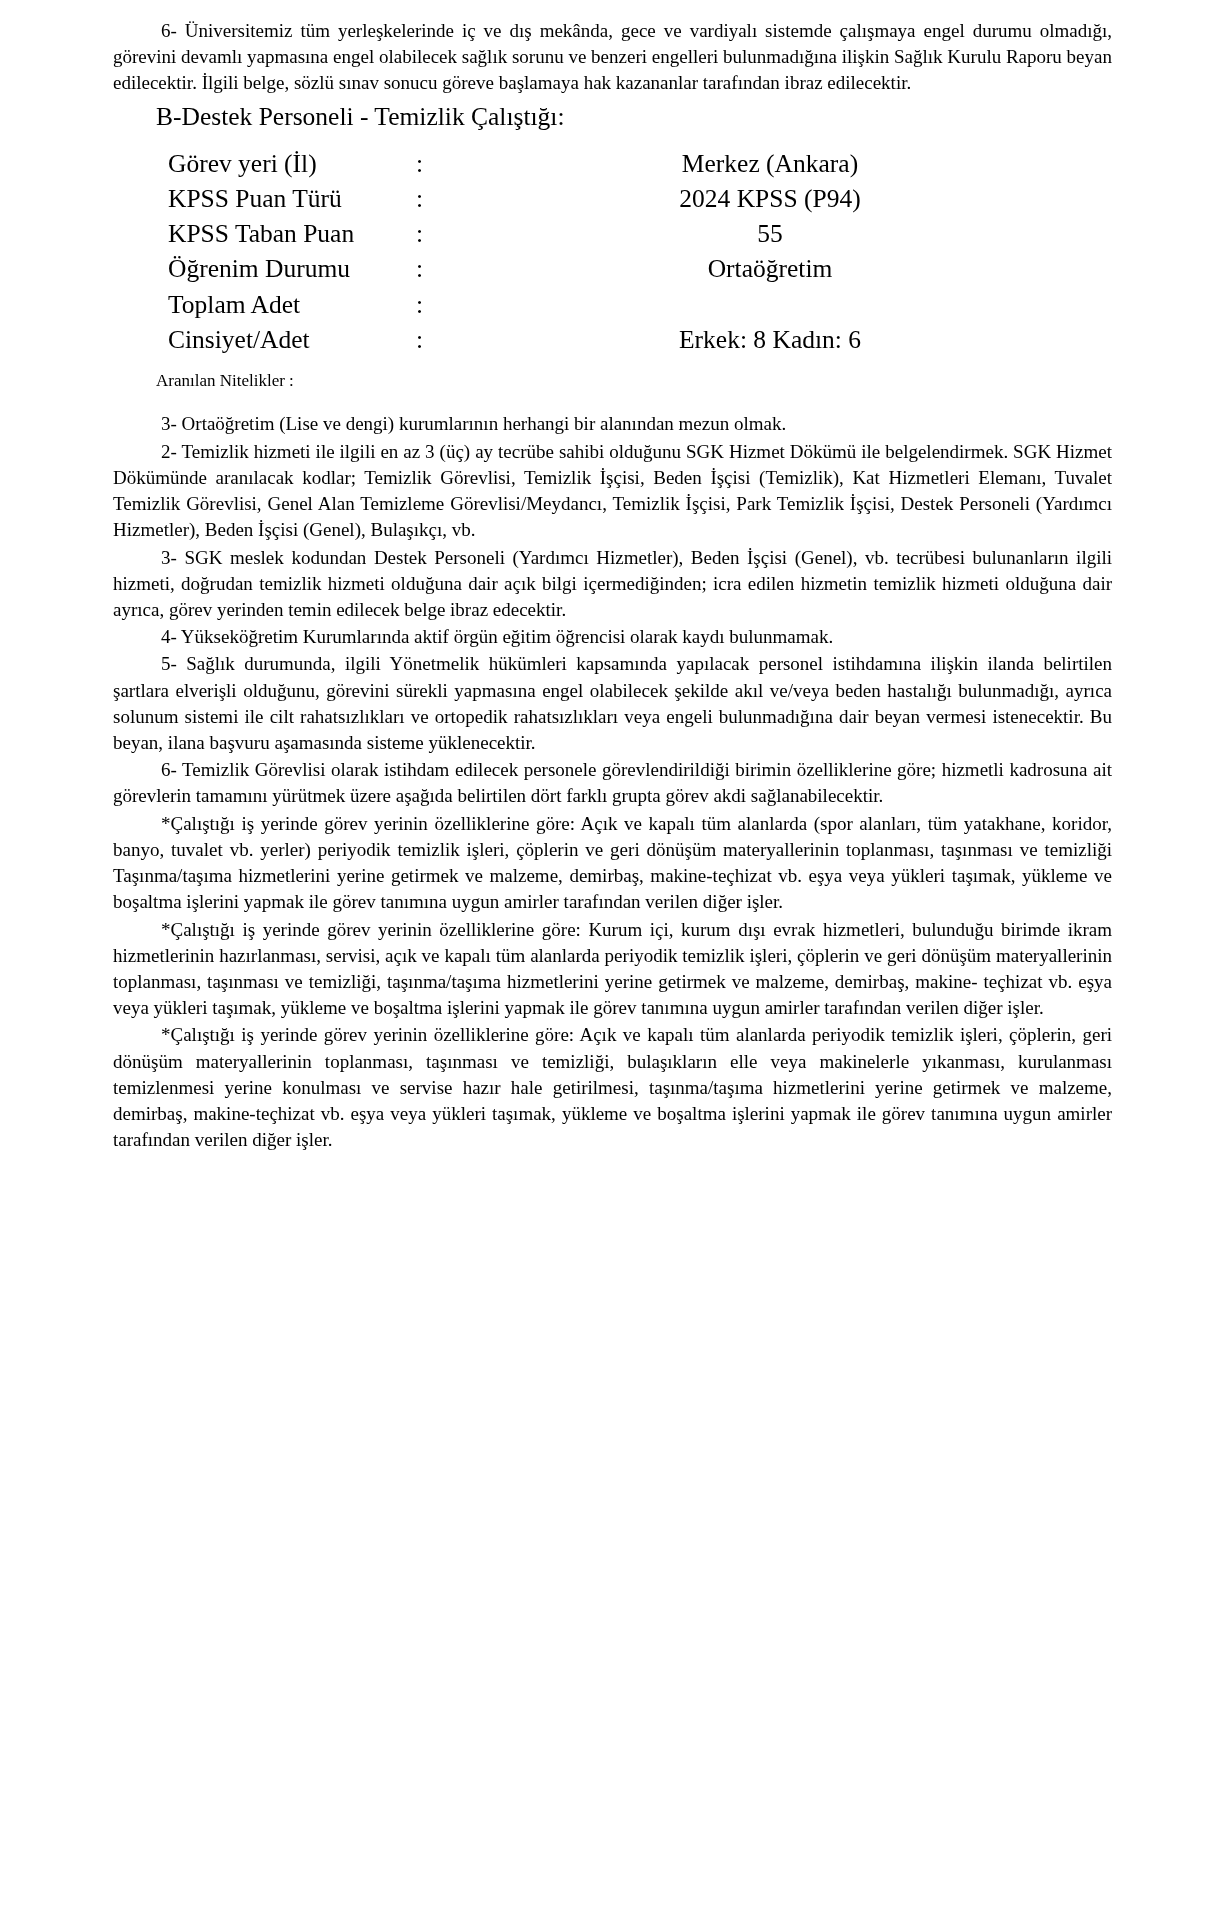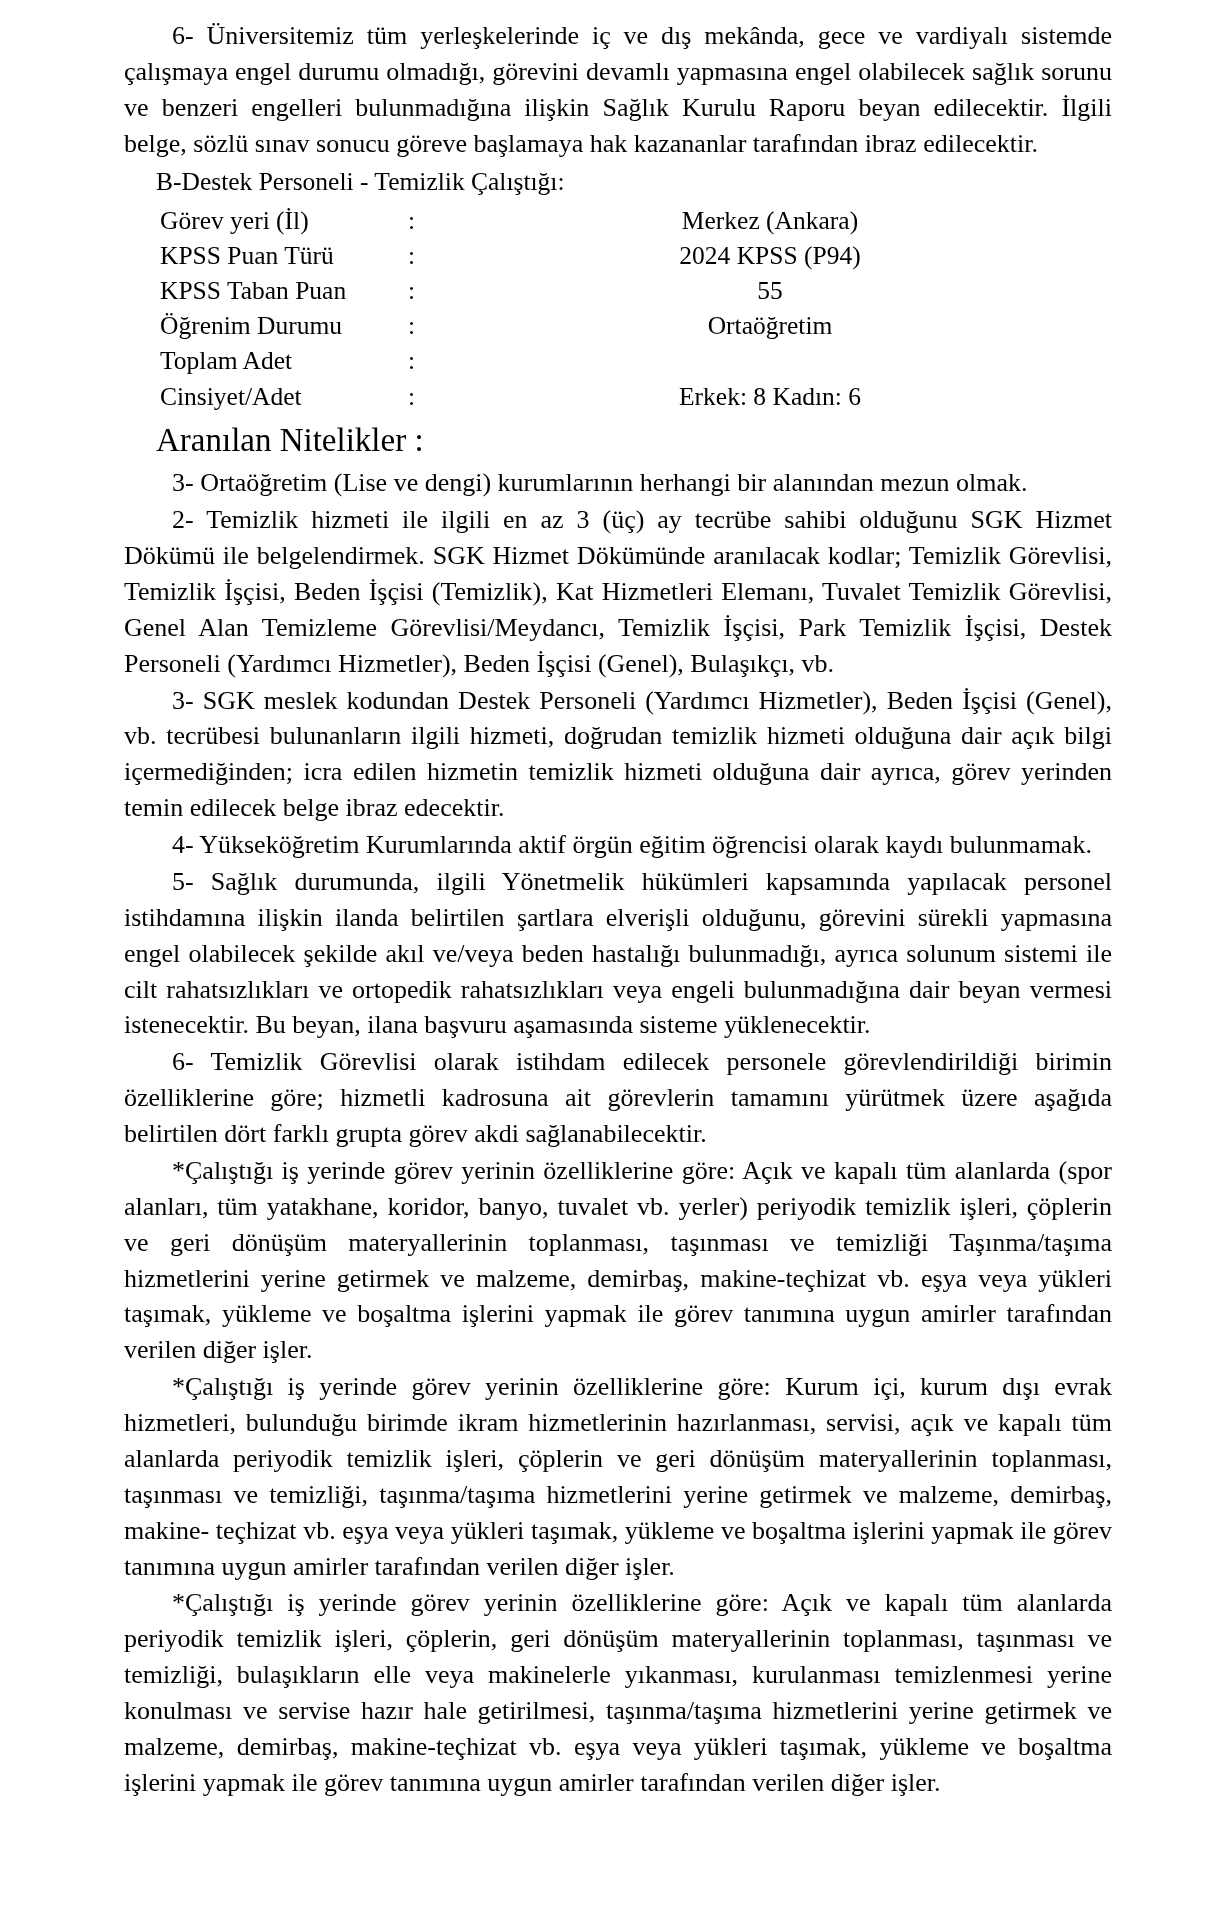--- a/index.html
+++ b/index.html
@@ -13,36 +13,36 @@
     font-family: "Liberation Serif", "DejaVu Serif", serif;
     color: #000000;
   }
   .page {
     width: 1220px;
     min-height: 1920px;
     box-sizing: border-box;
     padding: 18px 108px 20px 108px;
   }
   .para {
-    font-size: 26px;
+    font-size: 19px;
     line-height: 1.38;
     text-align: justify;
     text-justify: inter-word;
-    margin: 0 0 1px 16px;
+    margin: 0 0 1px 5px;
     text-indent: 48px;
     hyphens: none;
   }
   .sub-head {
     font-size: 25.5px;
     line-height: 1.38;
     margin: 2px 0 0 0;
     text-indent: 48px;
   }
   .spec-list {
-    margin: 4px;
+    margin: 12px;
     padding: 0;
     list-style: none;
   }
   .spec-row {
     font-size: 25.5px;
     line-height: 1.38;
     display: flex;
     padding-left: 48px;
   }
   .spec-label {
@@ -53,24 +53,24 @@
   .spec-colon {
     width: 24px;
     flex: 0 0 24px;
   }
   .spec-value {
     flex: 1 1 auto;
     white-space: nowrap;
     text-align: center;
   }
   .aranilan {
-    font-size: 33px;
+    font-size: 17px;
     line-height: 1.38;
     text-indent: 48px;
-    margin: 0 0 2px 0;
+    margin: 0 0 19px 0;
   }
 </style>
 </head>
 <body>
 
 <div class="page">
 
   <p class="para">6- Üniversitemiz tüm yerleşkelerinde iç ve dış mekânda, gece ve vardiyalı sistemde çalışmaya engel durumu olmadığı, görevini devamlı yapmasına engel olabilecek sağlık sorunu ve benzeri engelleri bulunmadığına ilişkin Sağlık Kurulu Raporu beyan edilecektir. İlgili belge, sözlü sınav sonucu göreve başlamaya hak kazananlar tarafından ibraz edilecektir.</p>
 
   <p class="sub-head">B-Destek Personeli - Temizlik Çalıştığı:</p>

